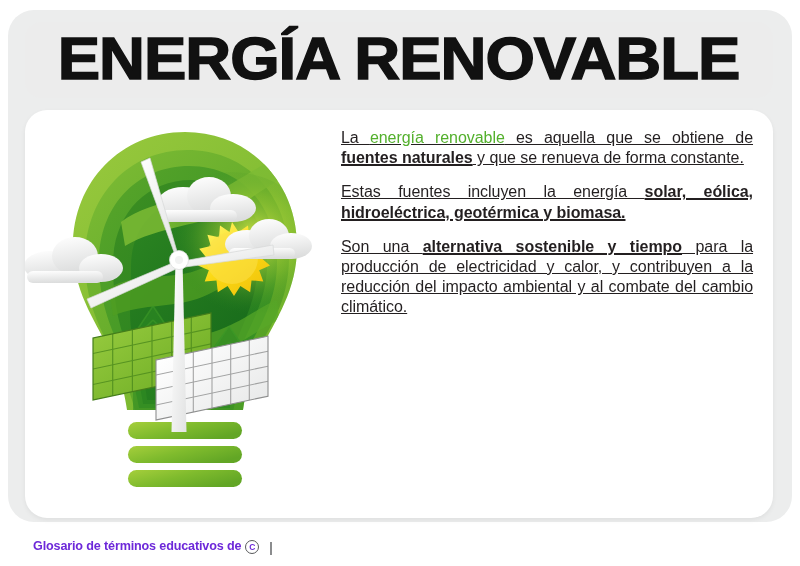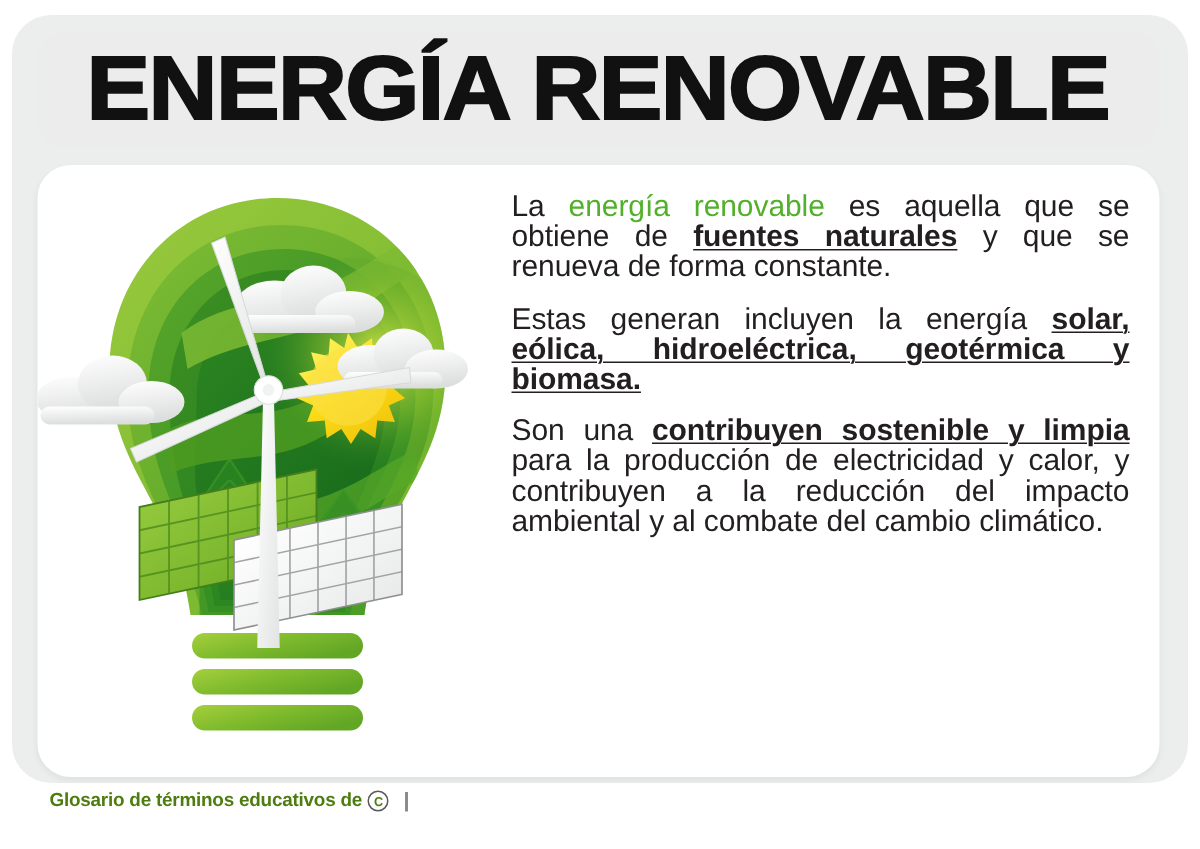--- a/index.html
+++ b/index.html
@@ -59,48 +59,49 @@
   }
   .illus svg{display:block;width:320px;height:408px;}
 
   
   .textcol{
     position:absolute;left:316px;top:18px;width:412px;height:380px;
     color:#231f20;
   }
   .para{
     font-family:"Liberation Sans", sans-serif;
-    font-size:20px;
+    font-size:16px;
     line-height:20.2px;
     text-align:justify;
     margin:0 0 14px 0;
     color:#231f20;
     letter-spacing:-0.05px;
+    text-decoration:underline;
   }
   .para:last-child{margin-bottom:0;}
   .g{color:#53b02c;}
   .u{
     font-weight:700;
     text-decoration:underline;
     text-underline-offset:2px;
     text-decoration-thickness:1.3px;
   }
 
   
   .footer{
     position:absolute;left:0;top:526px;width:800px;height:40px;
     display:flex;align-items:center;
   }
   .footer-text{
     position:absolute;left:33px;top:0;height:40px;
-    display:flex;align-items:flex-start;
+    display:flex;align-items:center;
     font-family:"Liberation Sans", sans-serif;
     font-weight:700;
     font-size:12.6px;
-    color:#4d7c0f;
+    color:#6d28d9;
     letter-spacing:-0.15px;
     white-space:nowrap;
   }
   .copy-ring{
     display:inline-flex;align-items:center;justify-content:center;
     width:12px;height:12px;border:1.2px solid #58595b;border-radius:50%;
     font-size:8.5px;font-weight:700;line-height:1;
     margin:0 4px;position:relative;top:1px;
   }
   .pipe{
@@ -276,26 +277,26 @@
       </svg>
     </div>
 
     <div class="textcol">
 
       <p class="para">
         <span>La </span><span class="g">energía renovable</span><span> es aquella que se obtiene de </span><span class="u">fuentes naturales</span><span> y que se renueva de forma constante.</span>
       </p>
 
       <p class="para">
-        <span>Estas generan incluyen la energía </span><span class="u">solar, eólica, hidroeléctrica, geotérmica y biomasa.</span>
+        <span>Estas fuentes incluyen la energía </span><span class="u">solar, eólica, hidroeléctrica, geotérmica y biomasa.</span>
       </p>
 
 
       <p class="para">
-        <span>Son una </span><span class="u">contribuyen sostenible y limpia</span><span> para la producción de electricidad y calor, y contribuyen a la reducción del impacto ambiental y al combate del cambio climático.</span>
+        <span>Son una </span><span class="u">alternativa sostenible y tiempo</span><span> para la producción de electricidad y calor, y contribuyen a la reducción del impacto ambiental y al combate del cambio climático.</span>
       </p>
 
 
     </div>
   </div>
 
   <div class="footer">
     <div class="footer-text">
       <span>Glosario de términos educativos de</span>
       <span class="copy-ring">C</span>

